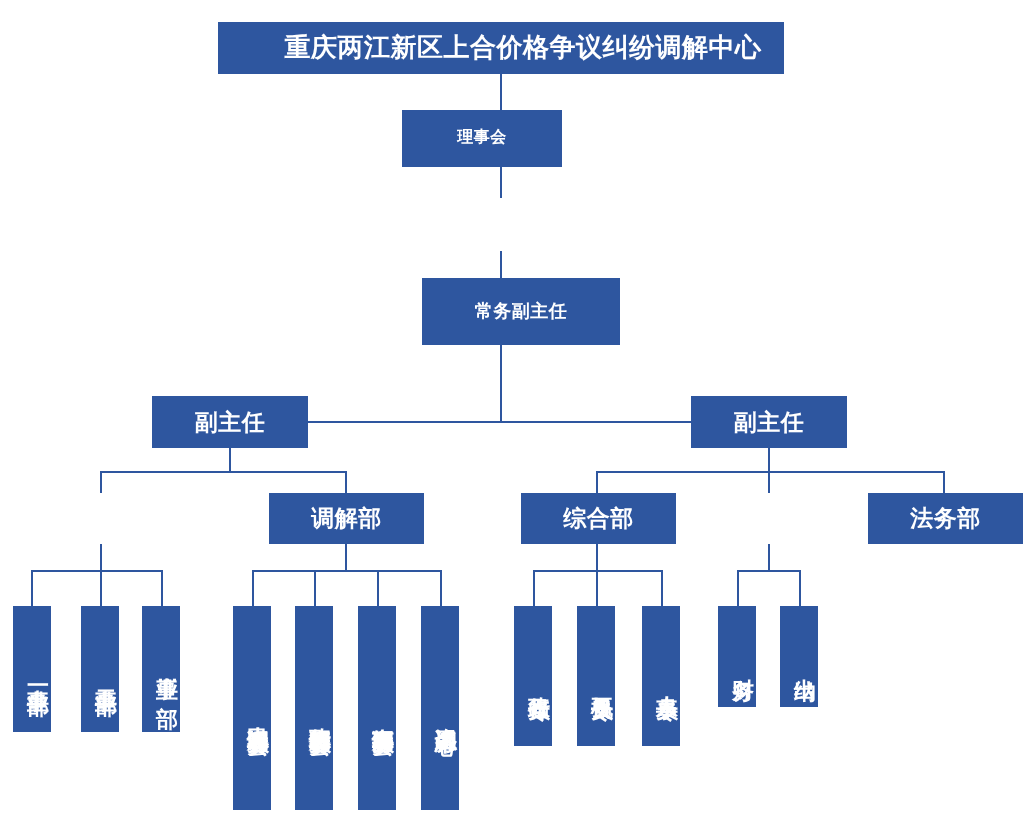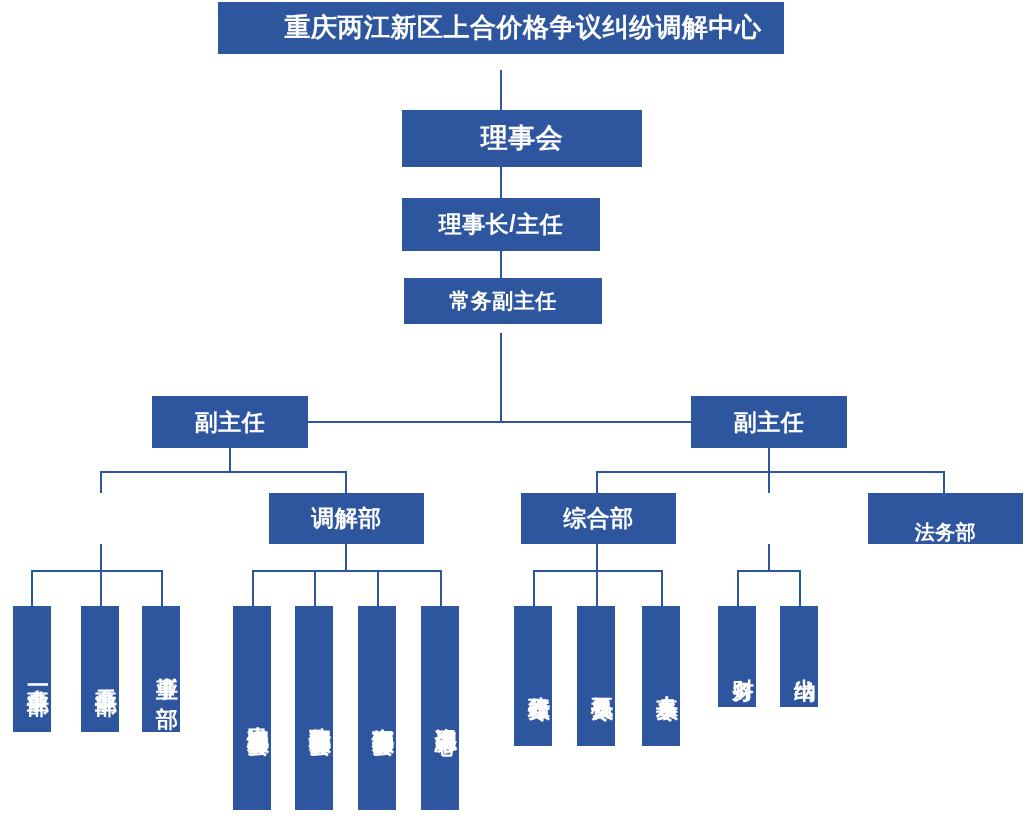--- a/index.html
+++ b/index.html
@@ -46,39 +46,36 @@
     background: #2e569f;
   }
   .connector.v { width: 2px; }
   .connector.h { height: 2px; }
 </style>
 </head>
 <body>
 
 <div id="chart-root">
 
-  <div class="node horizontal" style="left:218px; top:2px; width:566px; height:52px; font-size:26px;padding-left:44px;">
+  <div class="node horizontal" style="left:218px; top:22px; width:566px; height:52px; font-size:26px;padding-left:44px;">
     <span>重庆两江新区上合价格争议纠纷调解中心</span>
   </div>
 
   <div class="connector v" style="left:500px; top:70px; height:40px;"></div>
 
-  <div class="node horizontal" style="left:402px; top:110px; width:240px; height:57px; font-size:27px;">
+  <div class="node horizontal" style="left:402px; top:110px; width:160px; height:57px; font-size:16px;font-family:Liberation Mono, monospace;">
     <span>理事会</span>
   </div>
 
   <div class="connector v" style="left:500px; top:167px; height:31px;"></div>
 
-  <div class="node horizontal" style="left:402px; top:198px; width:198px; height:53px; font-size:23px;">
-    <span>理事长/主任</span>
-  </div>
 
   <div class="connector v" style="left:500px; top:251px; height:27px;"></div>
 
-  <div class="node horizontal" style="left:404px; top:278px; width:198px; height:46px; font-size:21px;">
+  <div class="node horizontal" style="left:422px; top:278px; width:198px; height:67px; font-size:18px;">
     <span>常务副主任</span>
   </div>
 
   <div class="connector v" style="left:500px; top:333px; height:89px;"></div>
   <div class="connector h" style="left:229px; top:421px; width:540px;"></div>
 
   <div class="node horizontal" style="left:152px; top:396px; width:156px; height:52px; font-size:23px;">
     <span>副主任</span>
   </div>
 
@@ -100,21 +97,21 @@
 
   <div class="node horizontal" style="left:269px; top:493px; width:155px; height:51px; font-size:23px;">
     <span>调解部</span>
   </div>
 
   <div class="node horizontal" style="left:521px; top:493px; width:155px; height:51px; font-size:23px;">
     <span>综合部</span>
   </div>
 
 
-  <div class="node horizontal" style="left:868px; top:493px; width:155px; height:51px; font-size:20px;align-items:flex-end;">
+  <div class="node horizontal" style="left:868px; top:493px; width:155px; height:51px; font-size:23px;">
     <span>法务部</span>
   </div>
 
   <div class="connector v" style="left:100px; top:544px; height:28px;"></div>
   <div class="connector h" style="left:31px; top:570px; width:131px;"></div>
   <div class="connector v" style="left:31px; top:570px; height:36px;"></div>
   <div class="connector v" style="left:100px; top:570px; height:36px;"></div>
   <div class="connector v" style="left:161px; top:570px; height:36px;"></div>
 
   <div class="connector v" style="left:345px; top:544px; height:28px;"></div>

